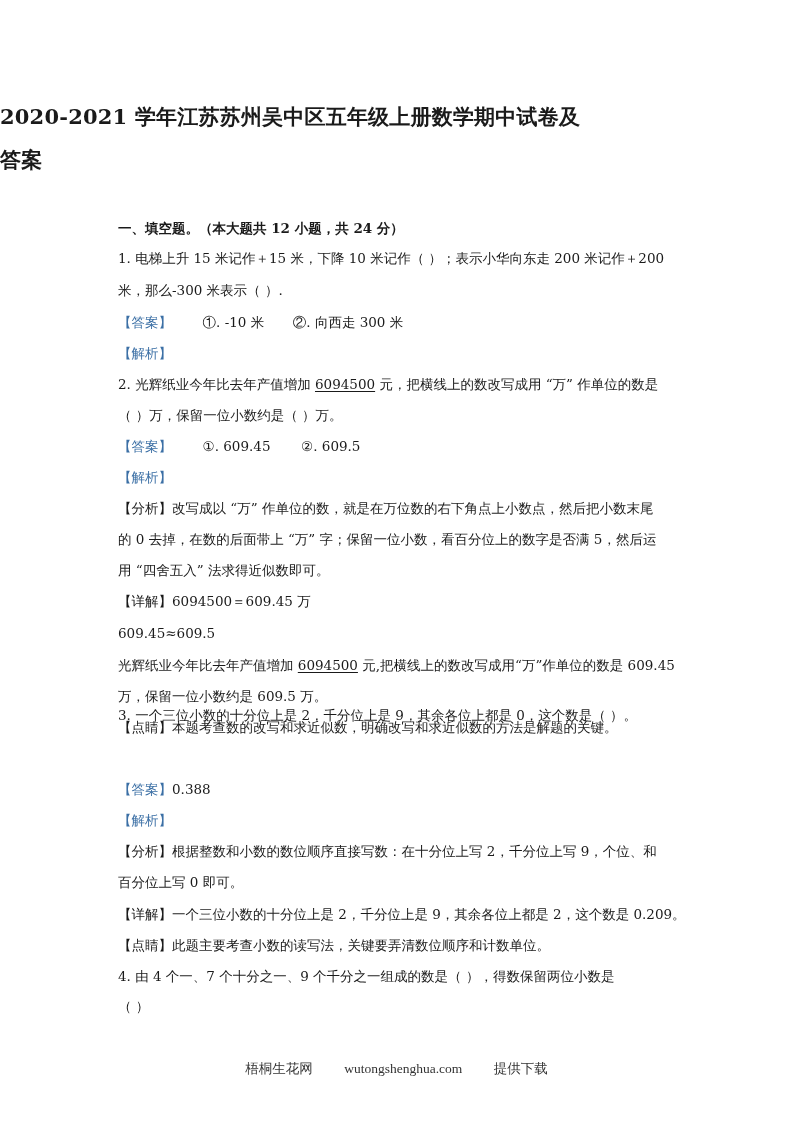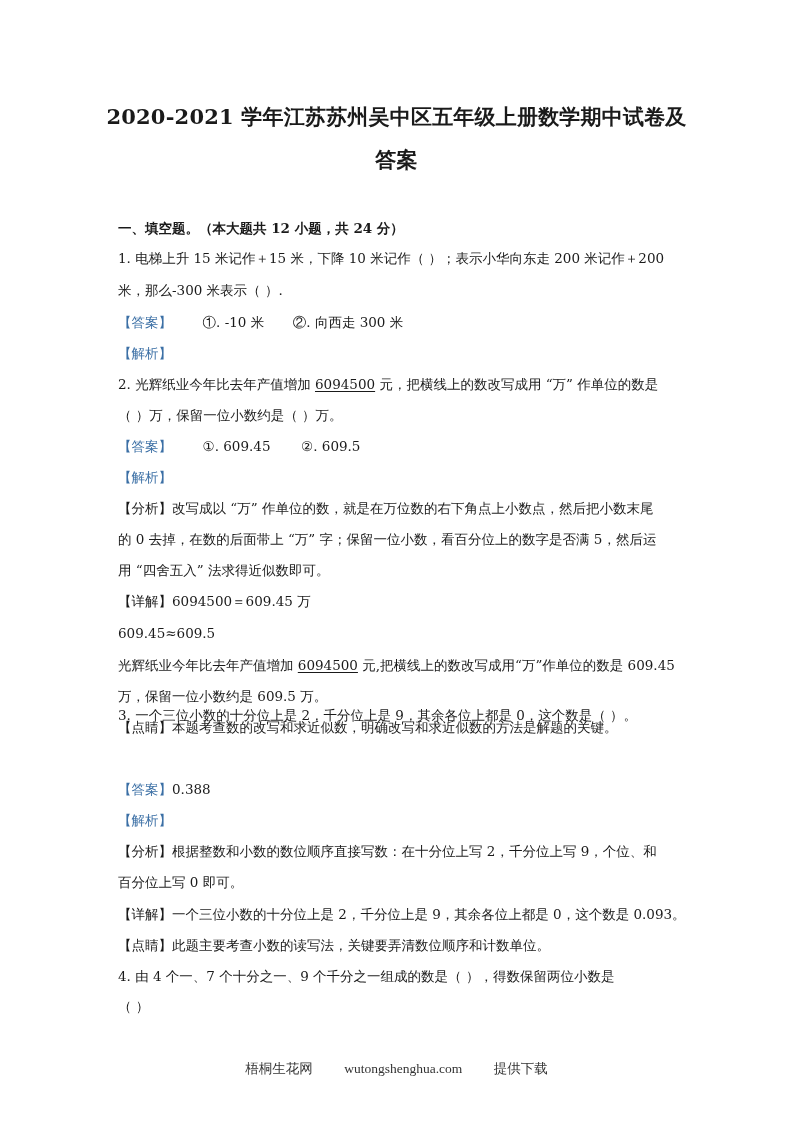--- a/index.html
+++ b/index.html
@@ -2,21 +2,21 @@
 <html><head>
 <meta charset="utf-8">
 <style>
   html, body { margin: 0; padding: 0; background: #ffffff; }
   body {
     width: 793px; height: 1122px; position: relative; overflow: hidden;
     font-family: "DejaVu Serif", "Liberation Serif", serif;
     color: #1a1a1a;
   }
   .page-title {
-    position: absolute; left: 0; width: 793px; text-align: center;
+    position: absolute; left: 0; width: 793px; 
     font-weight: bold; font-size: 21px; letter-spacing: 0.2px;
   }
   .title-line1 { top: 103px; }
   .title-line2 { top: 146px; }
   .line {
     position: absolute; left: 118px; width: 560px;
     font-size: 13.5px; white-space: nowrap; line-height: 18px;
   }
   .section-heading { font-weight: bold; }
   .tag { color: #3b6fa5; }
@@ -95,21 +95,21 @@
     <span class="tag">【答案】</span><span>0.388</span>
   </div>
   <div class="line" style="top:811px;">
     <span class="tag">【解析】</span>
   </div>
   <div class="line" style="top:842px;">
     <span class="tag-dark">【分析】</span><span>根据整数和小数的数位顺序直接写数：在十分位上写 2，千分位上写 9，个位、和</span>
   </div>
   <div class="line" style="top:873px;">百分位上写 0 即可。</div>
   <div class="line" style="top:905px;">
-    <span class="tag-dark">【详解】</span><span>一个三位小数的十分位上是 2，千分位上是 9，其余各位上都是 0，这个数是 0.093。</span>
+    <span class="tag-dark">【详解】</span><span>一个三位小数的十分位上是 2，千分位上是 9，其余各位上都是 2，这个数是 0.209。</span>
   </div>
   <div class="line" style="top:936px;">
     <span class="tag-dark">【点睛】</span><span>此题主要考查小数的读写法，关键要弄清数位顺序和计数单位。</span>
   </div>
 
   <div class="line" style="top:967px;">
     <span>4.</span>
     <span>由 4 个一、7 个十分之一、9 个千分之一组成的数是（            ），得数保留两位小数是</span>
   </div>
   <div class="line" style="top:997px;">（            ）</div>

